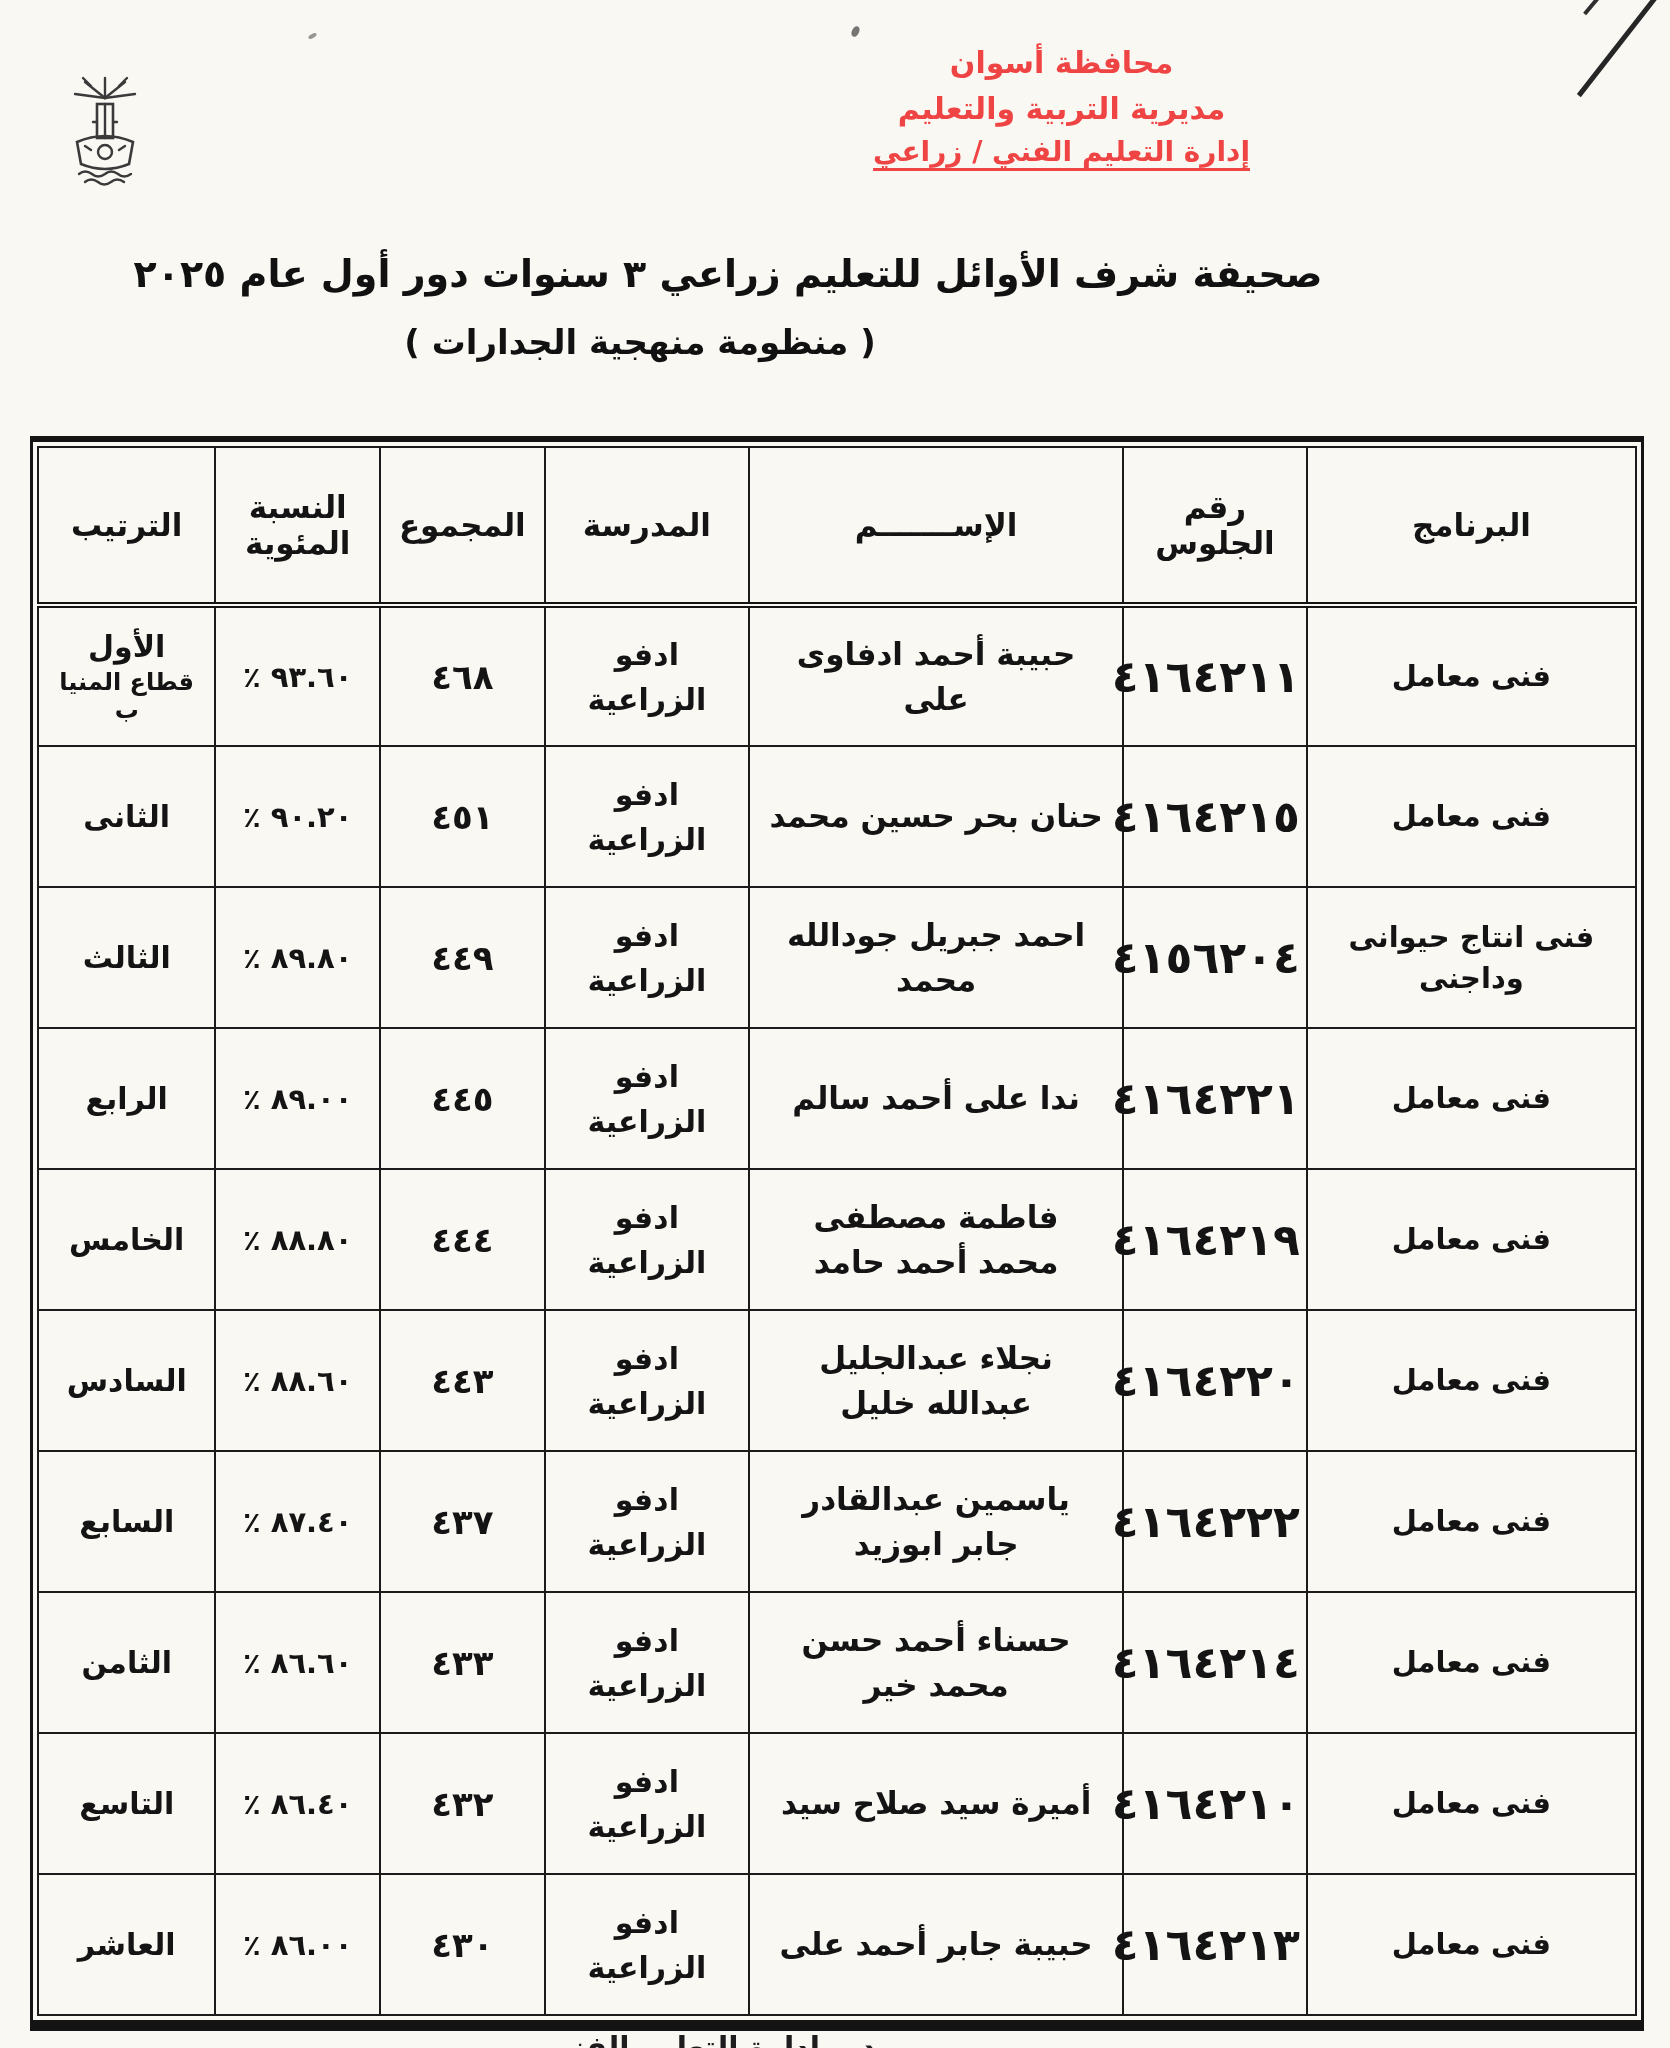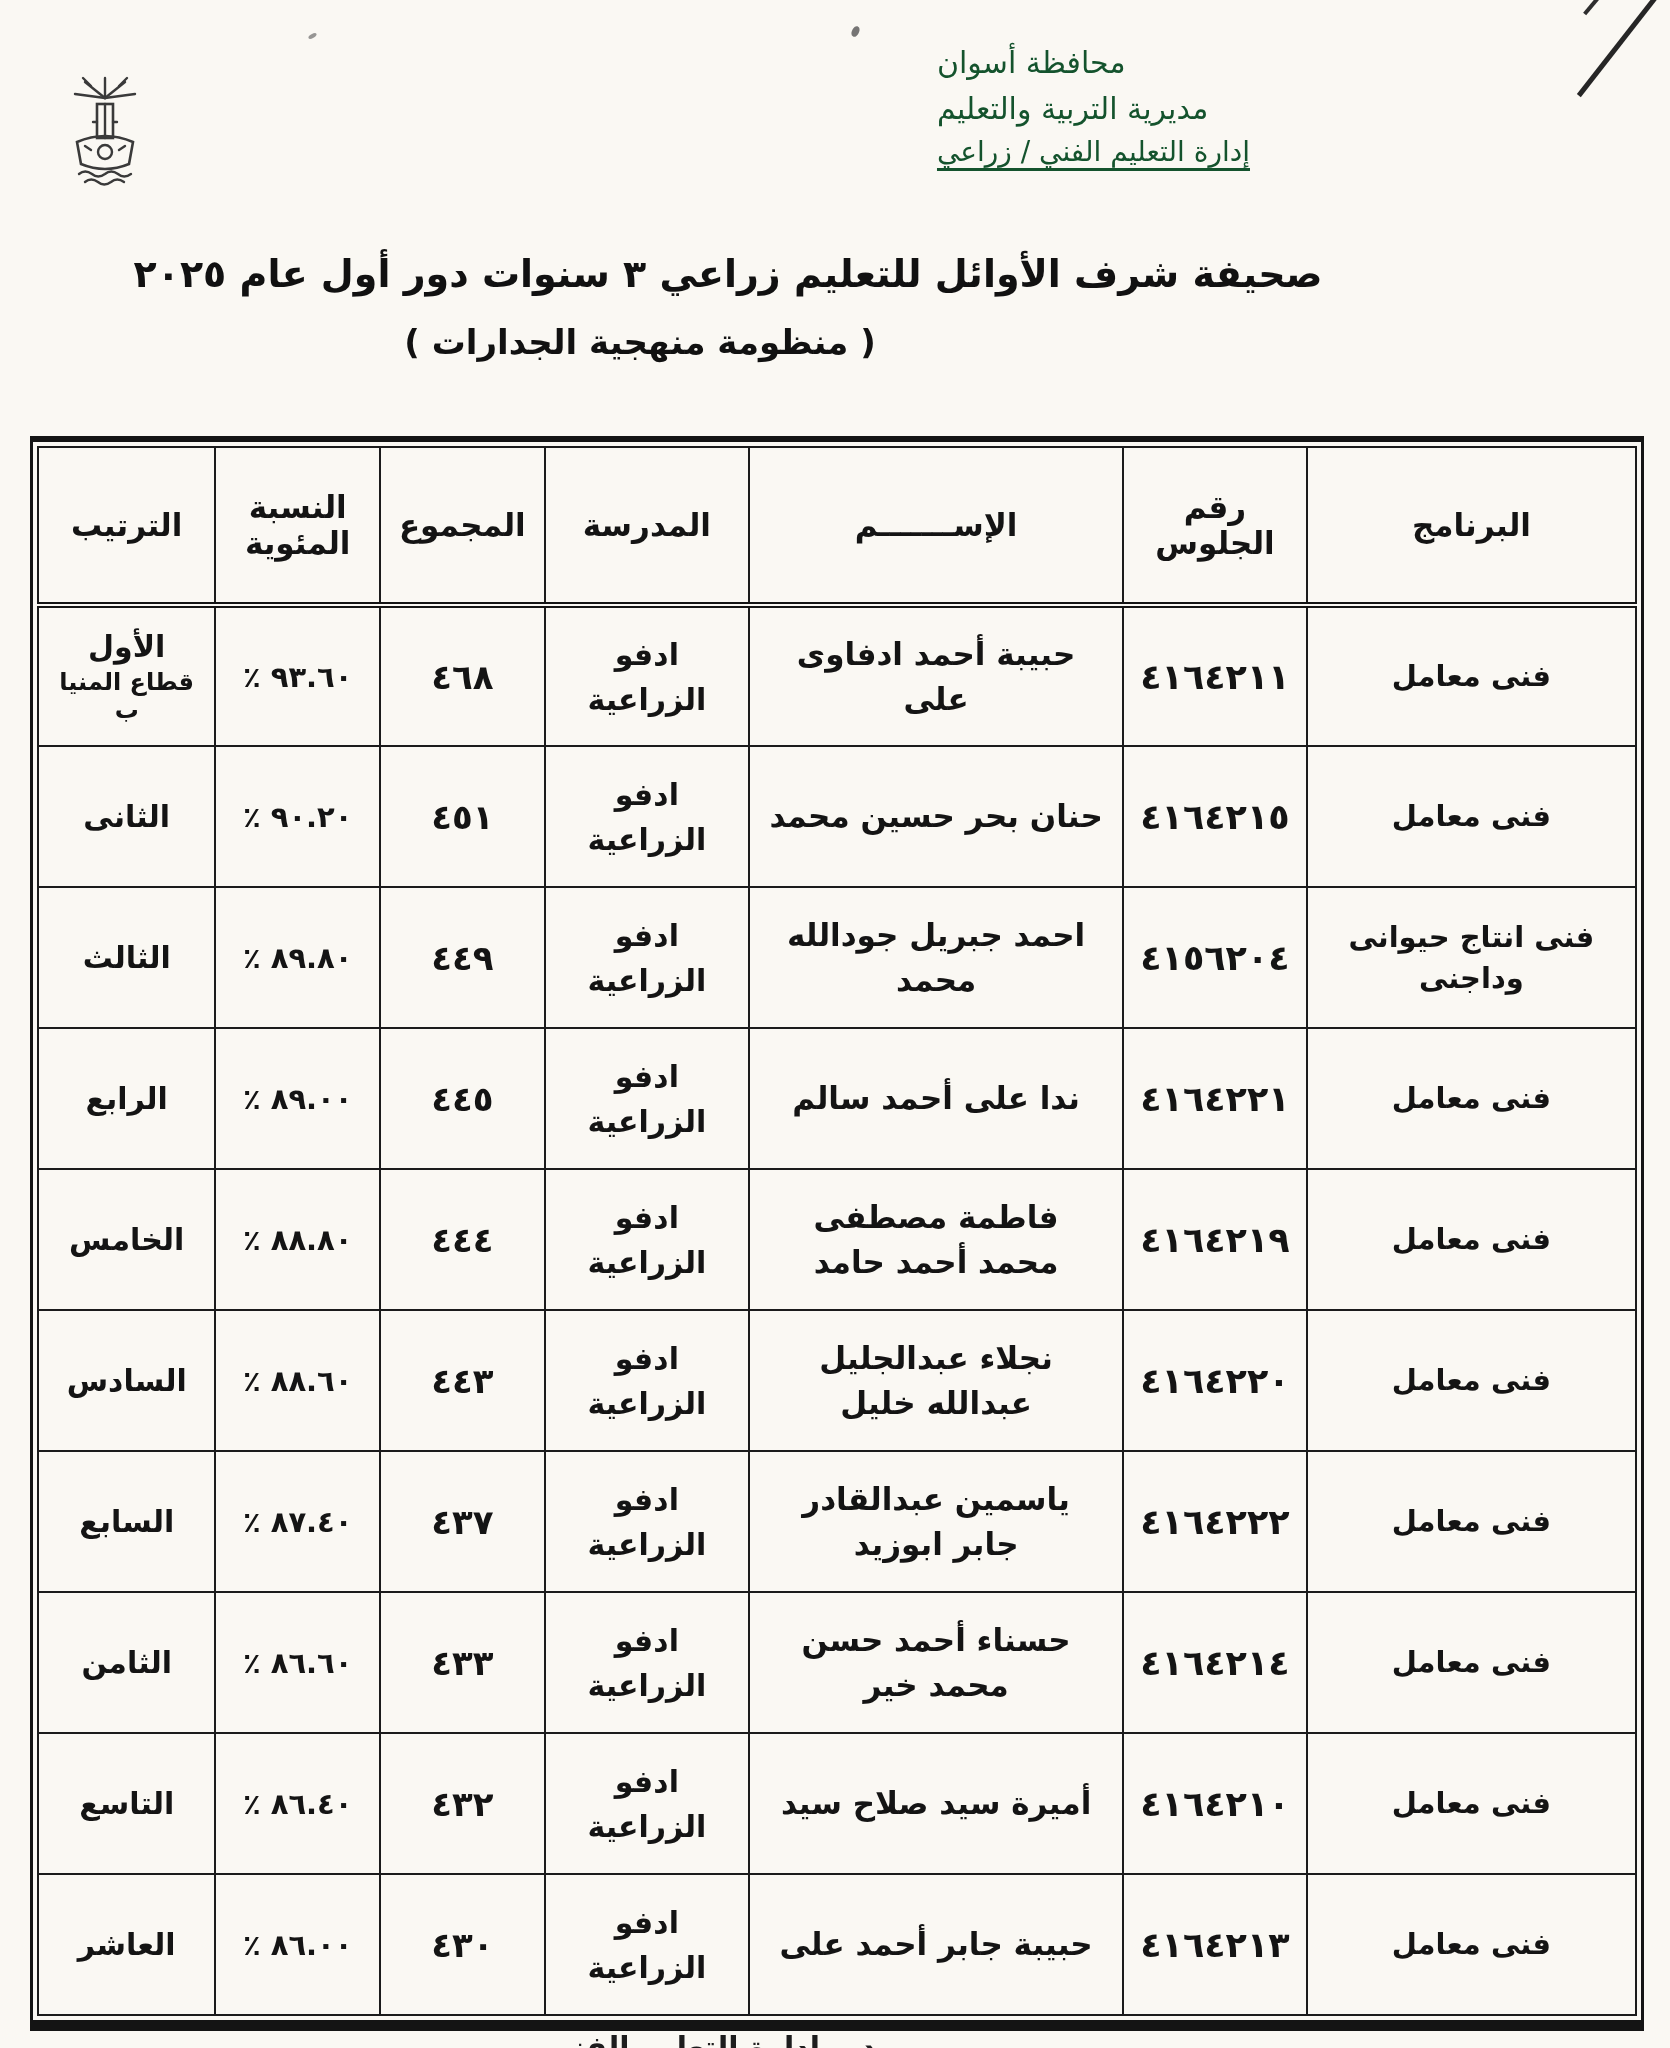--- a/index.html
+++ b/index.html
@@ -10,37 +10,37 @@
   
   .scan-corner { position:absolute; top:34px; right:-30px; width:150px; height:5px; background:#262626; transform:rotate(-52deg); }
   .scan-corner2 { position:absolute; top:2px; right:64px; width:26px; height:4px; background:#2e2e2e; transform:rotate(-50deg); }
   .speck1 { position:absolute; left:852px; top:26px; width:7px; height:11px; background:#4a4a4a; border-radius:45%; transform:rotate(25deg); opacity:.75; }
   .speck2 { position:absolute; left:308px; top:34px; width:9px; height:4px; background:#555; border-radius:50%; transform:rotate(-30deg); opacity:.6; }
 
   
   .emblem { position:absolute; left:55px; top:76px; width:100px; height:116px; }
 
   
-  .agency { position:absolute; top:40px; right:420px; text-align:left; font-weight:normal; line-height:1.52; font-size:30px; color:#14532d; }
+  .agency { position:absolute; top:40px; right:420px; text-align:center; font-weight:bold; line-height:1.52; font-size:30px; color:#ef4444; }
   .agency .dept { font-size:28px; text-decoration:underline; text-decoration-thickness:3px; text-underline-offset:7px; }
 
   
   .title { position:absolute; top:252px; left:133px; width:1190px; text-align:center; font-size:38px; font-weight:bold; color:#111; }
   .subtitle { position:absolute; top:322px; left:140px; width:1000px; text-align:center; font-size:34px; font-weight:bold; color:#111; }
 
   
   .tablewrap { position:absolute; left:30px; top:436px; width:1614px; border:3px solid #141414; border-top-width:6px; border-bottom-width:11px; padding:4px; background:#faf8f3; }
   table { width:100%; border-collapse:collapse; border:2px solid #141414; table-layout:fixed; }
   th, td { border:2px solid #1b1b1b; text-align:center; vertical-align:middle; color:#141414; padding:4px 6px; }
   thead tr { height:158px; }
   thead th { font-size:31px; font-weight:bold; border-bottom:6px double #141414; }
   tbody tr { height:141px; }
   td { font-size:30px; font-weight:bold; }
   .c-program { font-size:29px; line-height:1.4; padding:0 26px; }
-  .c-seat { font-size:35px; letter-spacing:2px;border-radius:6px; }
+  .c-seat { font-size:44px; letter-spacing:2px;border-radius:6px; }
   .c-name { font-size:31px; line-height:1.45; padding:8px 18px; }
   .c-school { font-size:30px; line-height:1.5; padding:0 40px; }
   .c-total { font-size:34px; }
   .c-percent { font-size:29px; }
   .c-rank { font-size:30px; }
   .rank-note { font-size:24px; margin-top:4px; letter-spacing:-1px; }
 
   
   .footer-cut { position:absolute; top:2030px; left:330px; width:780px; height:18px; overflow:hidden; font-size:30px; font-weight:bold; color:#1d1d1d; text-align:center; }
 </style>

